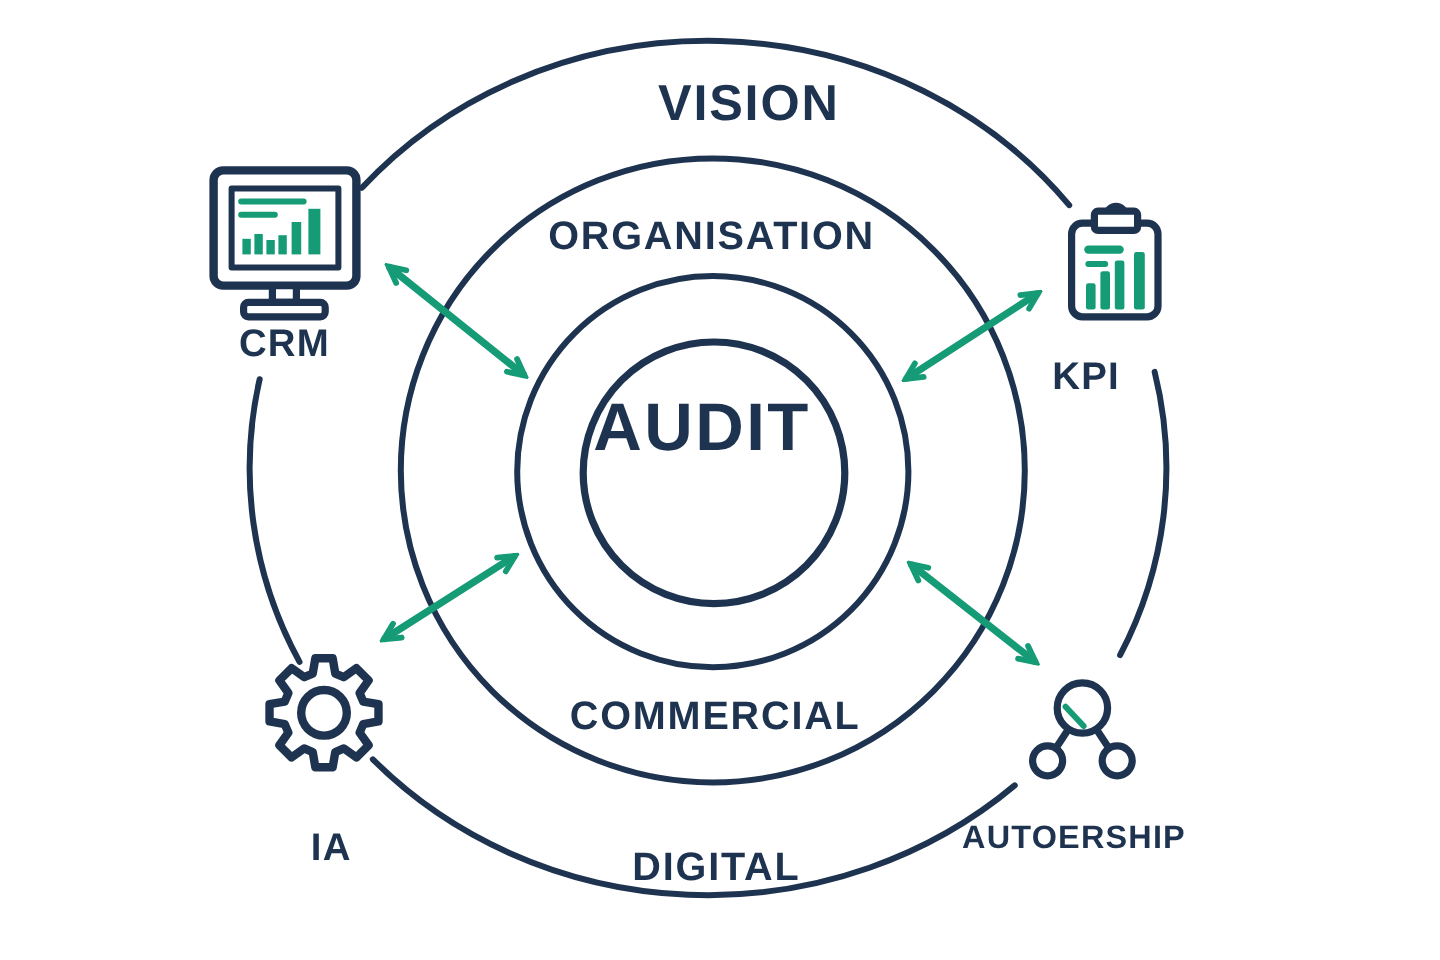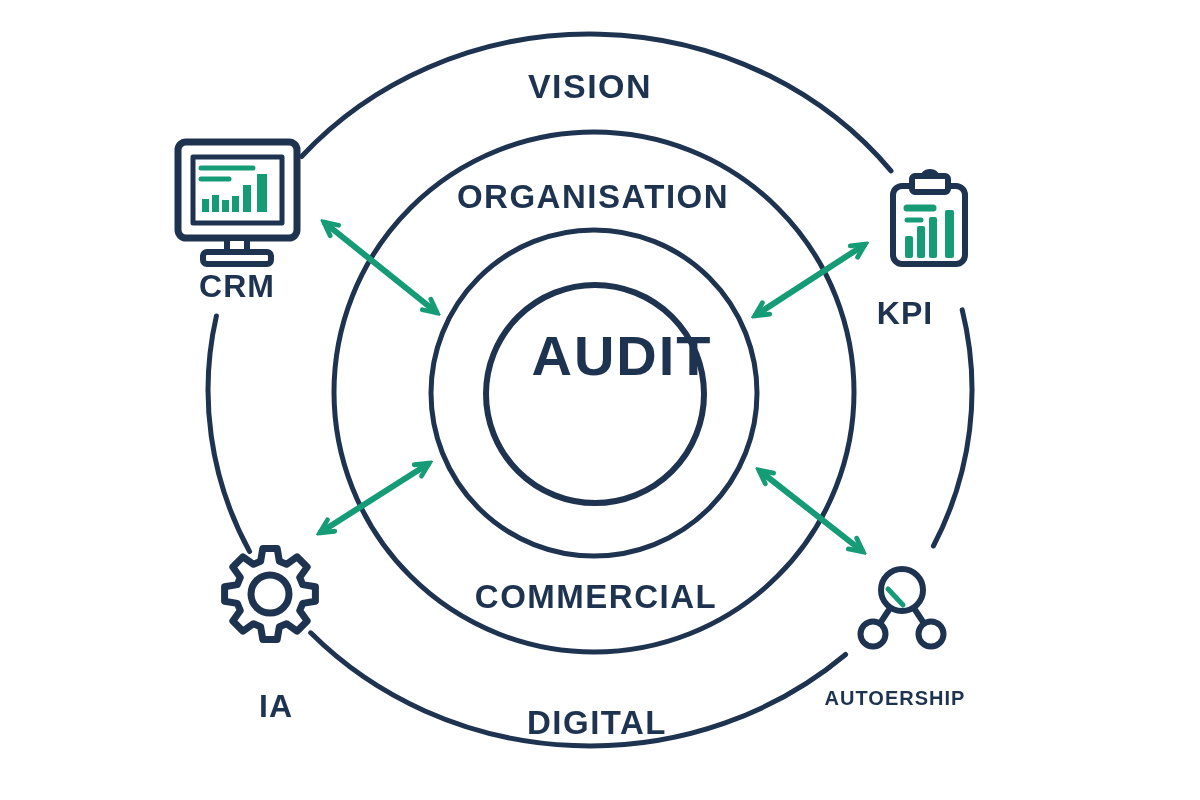--- a/index.html
+++ b/index.html
@@ -23,41 +23,41 @@
 
   .label {
     position: absolute;
     transform: translate(-50%, -50%);
     color: var(--navy);
     font-weight: bold;
     white-space: nowrap;
     line-height: 1;
   }
   .ring-label { font-size: 33px; letter-spacing: 1.5px; }
-  .lbl-vision        { left: 590px; top: 86px;  font-size: 34px; }
+  .lbl-vision        { left: 624px; top: 86px;  font-size: 42px; }
   .lbl-organisation  { left: 593px; top: 196px; }
   .lbl-commercial    { left: 596px; top: 596px; }
   .lbl-digital       { left: 597px; top: 694px; margin-top: 28px; }
 
   .center-title {
-    left: 622px; top: 356px;
+    left: 585px; top: 356px;
     font-size: 56px;
     letter-spacing: 2px;
   }
   .center-sub {
     left: 599px; top: 411px;
     font-size: 46px;
     letter-spacing: 0.5px;
   }
 
   .node-label { font-size: 32px; letter-spacing: 1px; }
   .lbl-crm        { left: 237px; top: 286px; }
   .lbl-kpi        { left: 905px; top: 297px; margin-top: 16px; }
   .lbl-ia         { left: 276px; top: 706px; }
-  .lbl-autoership { left: 895px; top: 698px; font-size: 20px; }
+  .lbl-autoership { left: 895px; top: 698px; font-size: 27px; }
 
   
   .ring         { stroke: var(--navy); stroke-width: 5; fill: none; stroke-linecap: round; }
   .ring-inner   { stroke-width: 6; }
   .icon-stroke  { stroke: var(--navy); fill: #ffffff; stroke-linejoin: round; stroke-linecap: round; }
   .green-stroke { stroke: var(--green); fill: none; stroke-linecap: round; }
   .green-fill   { fill: var(--green); stroke: none; }
   .arrow        { stroke: var(--green); stroke-width: 6; fill: none; stroke-linecap: round; }
 </style>
 </head>

